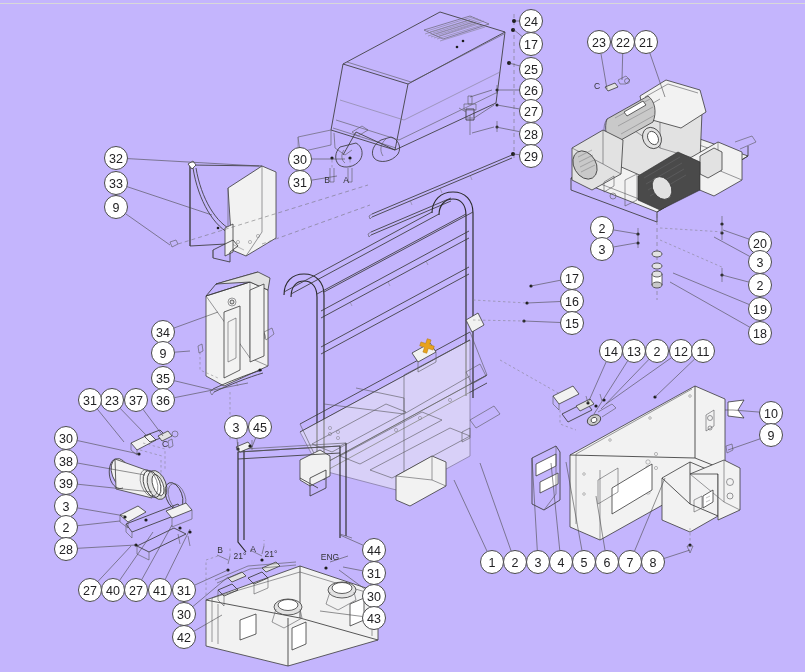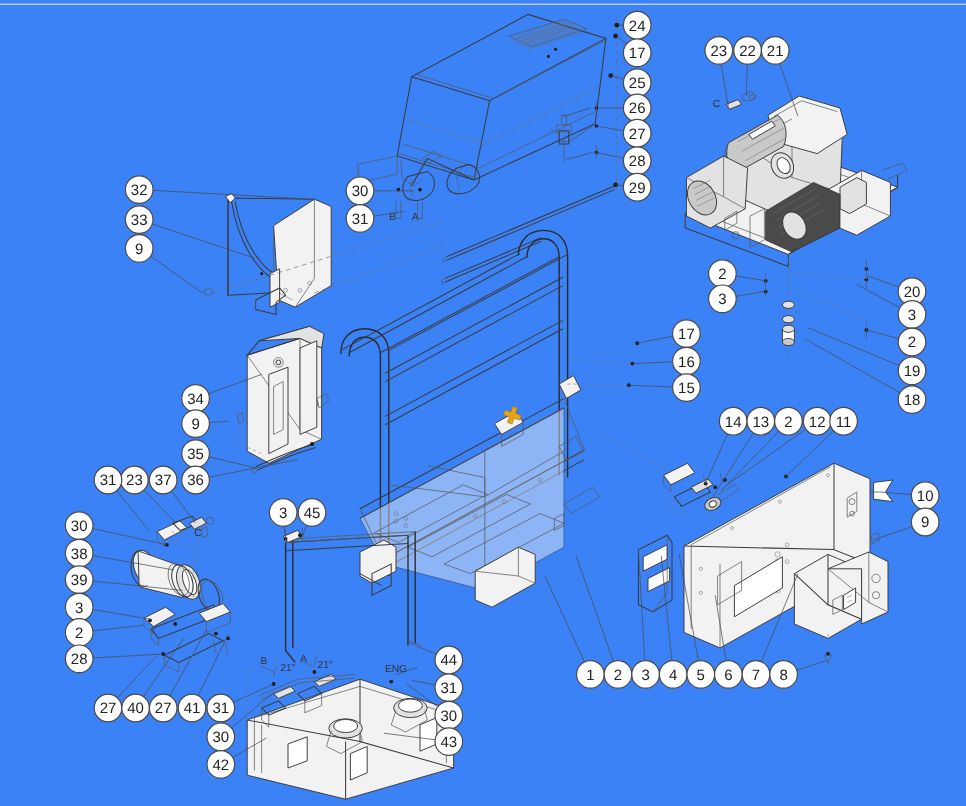--- a/index.html
+++ b/index.html
@@ -8,21 +8,21 @@
     padding: 0;
     background: #ffffff;
   }
   body {
     font-family: "Liberation Sans", sans-serif;
   }
   #sheet {
     position: relative;
     width: 805px;
     height: 672px;
-    background: #3b82f6;
+    background: #c4b5fd;
     overflow: hidden;
   }
   #topline {
     position: absolute;
     left: 0; top: 3px;
     width: 805px; height: 1px;
     background: #d8d8d8;
   }
   svg#art {
     position: absolute;

